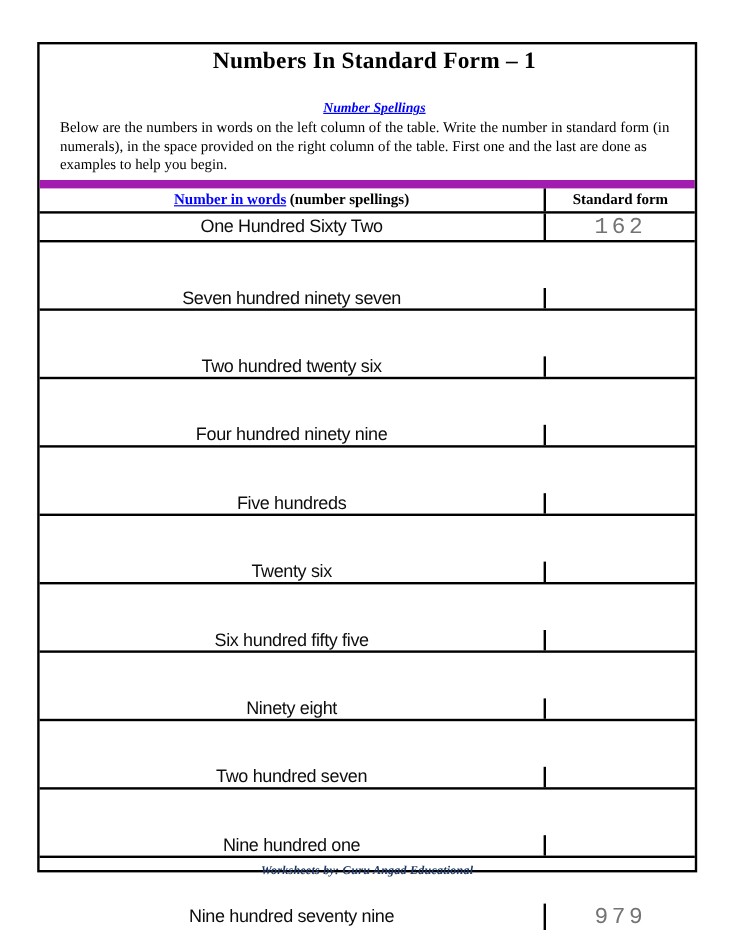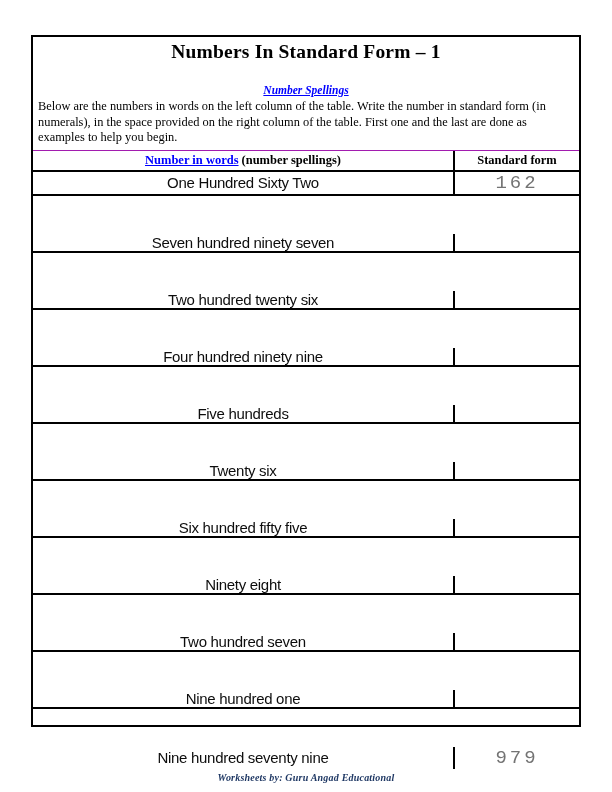--- a/index.html
+++ b/index.html
@@ -13,22 +13,22 @@
   .sheet {
     position: absolute;
     left: 31px; top: 35px;
     width: 550px; height: 692px;
     border: 2px solid #000000;
     background: #ffffff;
     display: flex;
     flex-direction: column;
   }
   .head-block {
-    border-bottom: 1px solid #a21caf;
-    padding: 2px 0 3px 0;
+    border-bottom: 7px solid #a21caf;
+    padding: 2px 0 3px 12px;
   }
   .title {
     text-align: center;
     font-size: 19.5px;
     font-weight: bold;
     font-family: "Liberation Serif", serif;
     letter-spacing: 0.2px;
     padding-top: 2px;
   }
   .subtitle-wrap { text-align: center; margin-top: 1px; }
@@ -96,21 +96,21 @@
     color: #0d0d0d;
   }
   .data-row .cell-standard {
     font-family: "Liberation Mono", monospace;
     font-size: 19px;
     letter-spacing: 3px;
     color: #737373;
   }
   .footer {
     position: absolute;
-    left: 0; top: 772px;
+    left: 0; top: 720px;
     width: 612px;
     text-align: center;
     font-size: 10px;
     font-weight: bold;
     font-style: italic;
     color: #1f3864;
     font-family: "Liberation Serif", serif;
     letter-spacing: 0.2px;
   }
 </style>

